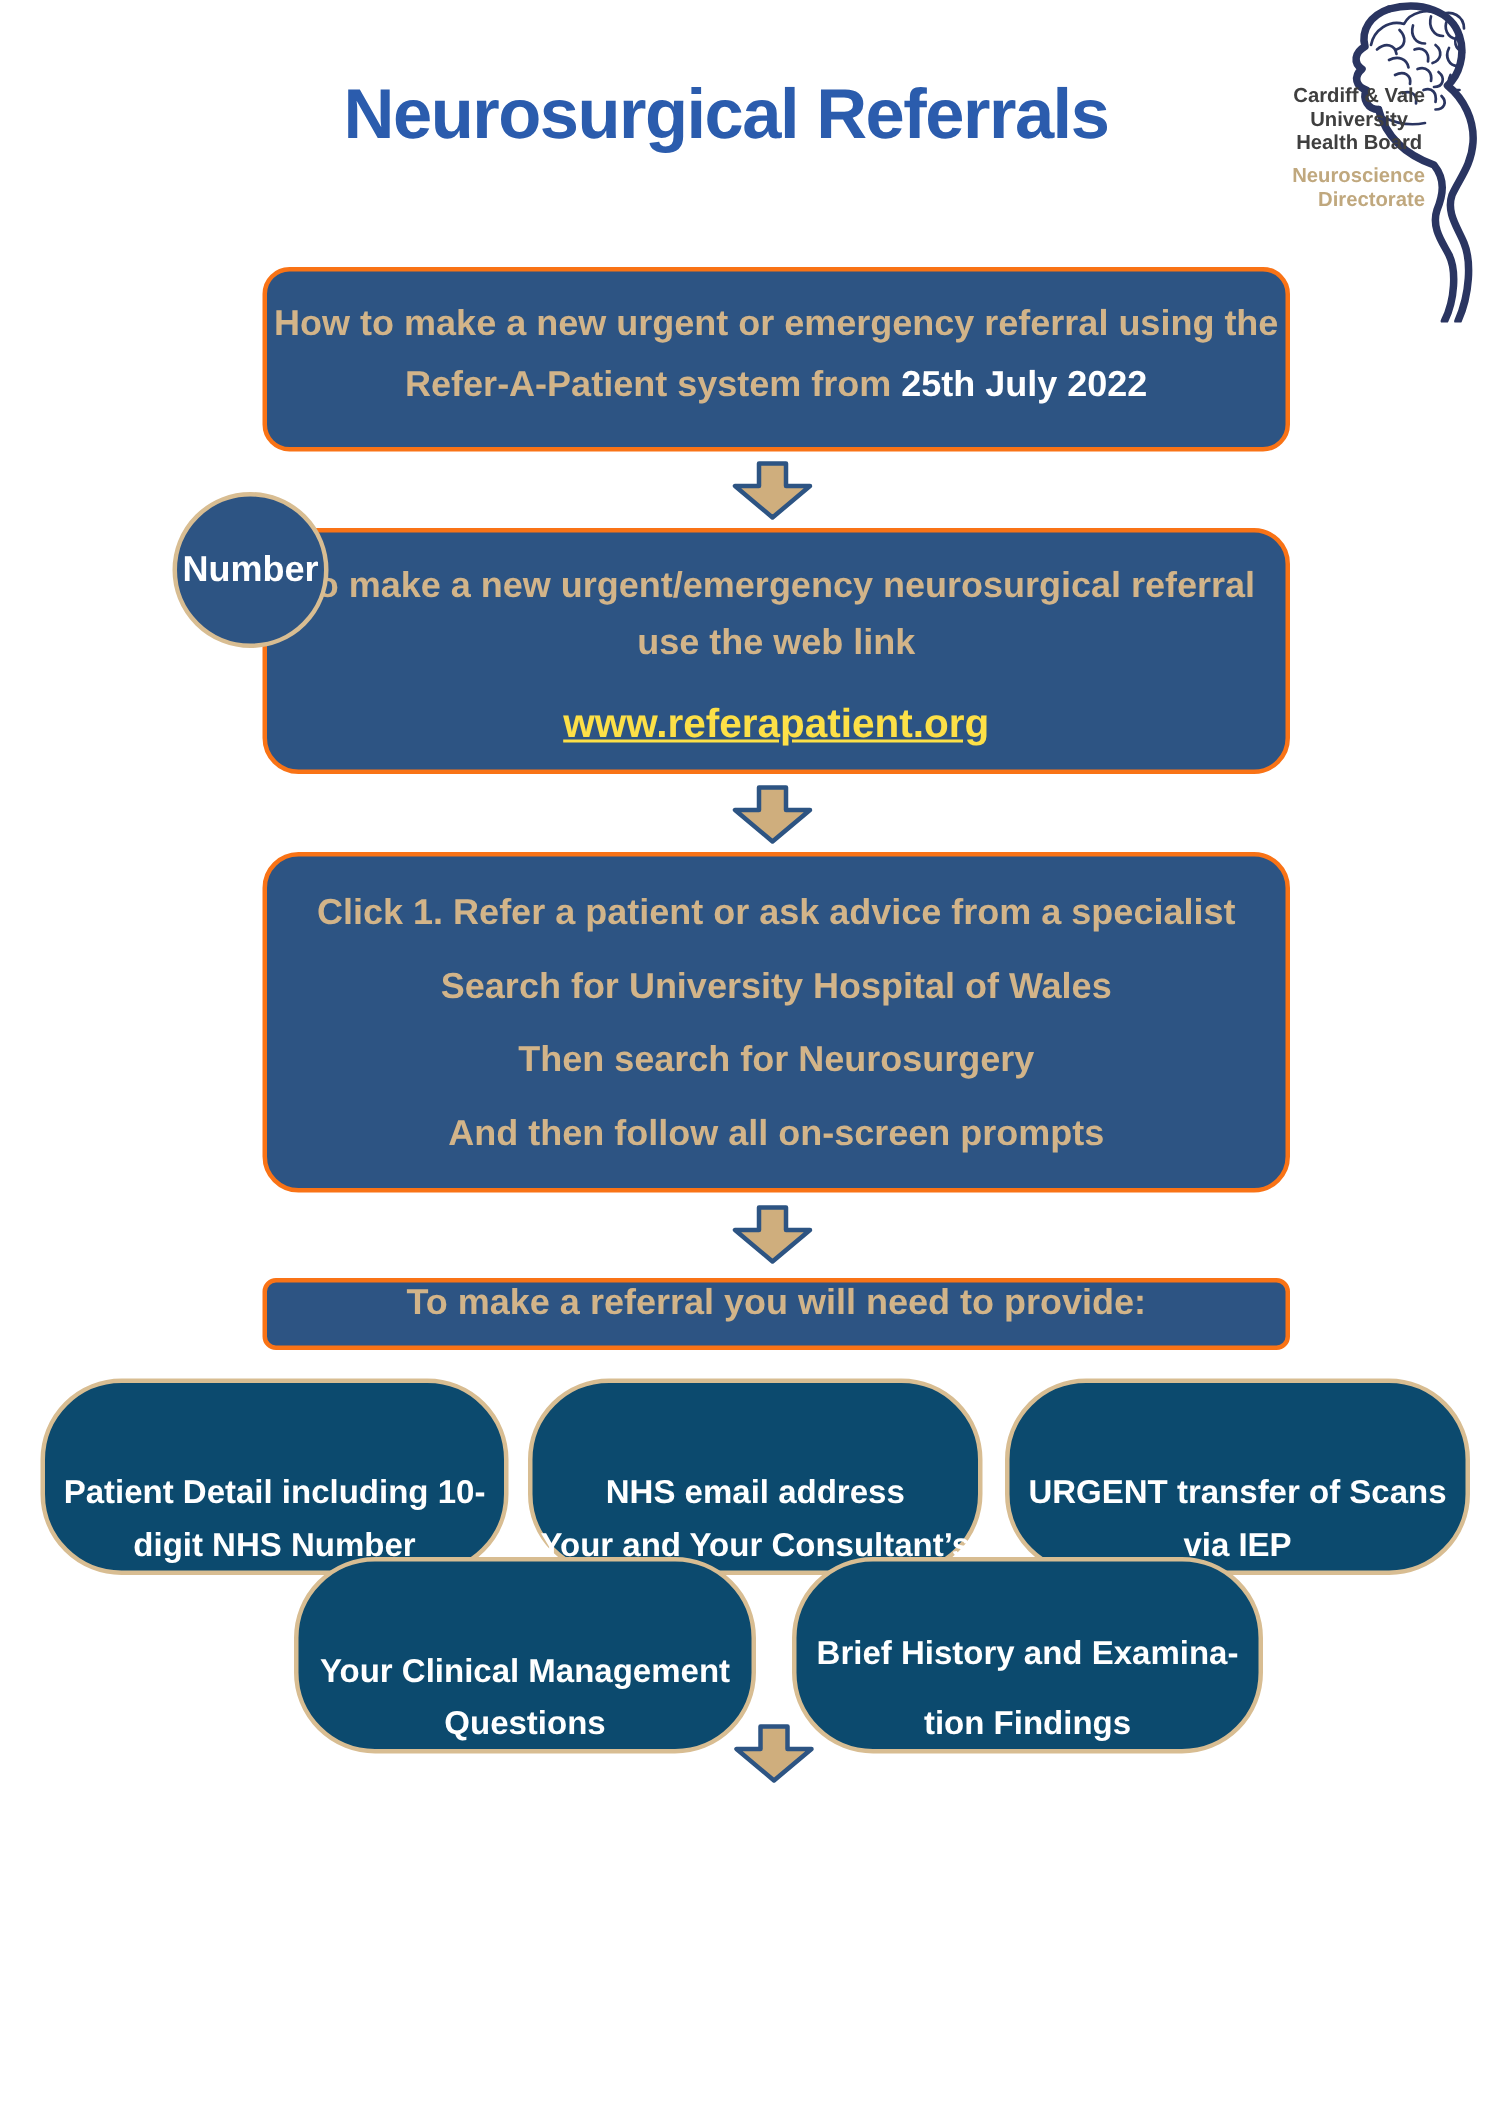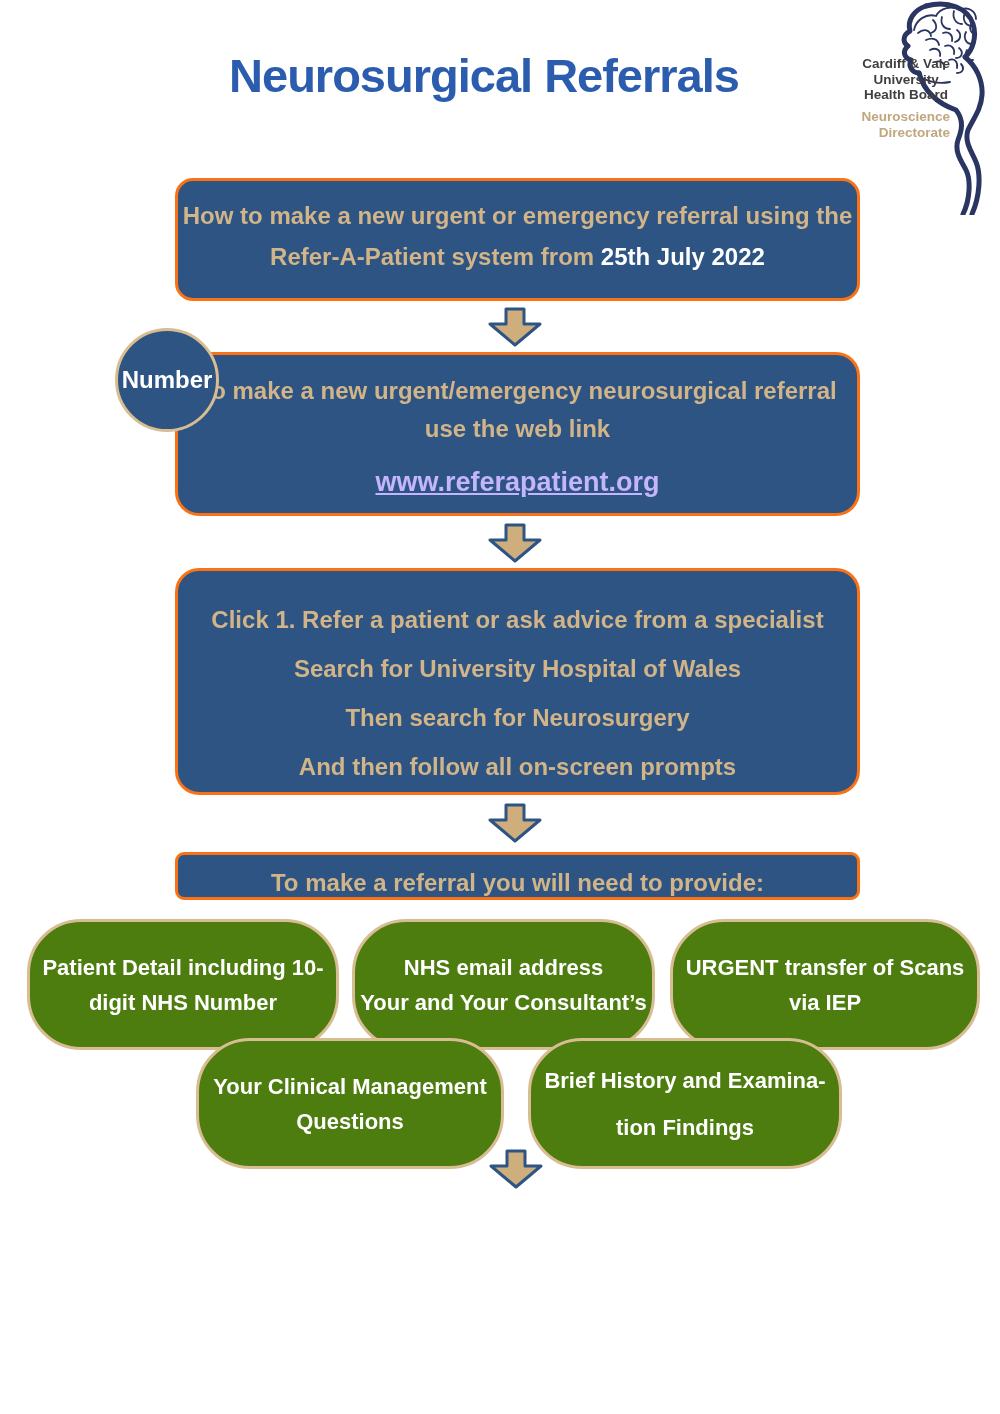--- a/index.html
+++ b/index.html
@@ -25,38 +25,38 @@
   
   .box{
     position:absolute;background:#2d5483;border:3px solid #f97316;
     box-sizing:border-box;color:#d2b489;text-align:center;font-size:24px;
   }
   .box p{margin:0;}
   .intro{left:175px;top:178px;width:685px;height:123px;border-radius:18px;padding-top:14px;line-height:41px;}
   .intro .hl{color:#ffffff;}
   .weblink{left:175px;top:352px;width:685px;height:164px;border-radius:24px;border-top-left-radius:0;padding-top:17px;line-height:38px;}
   .weblink .link-line{margin-top:15px;}
-  .weblink a{color:#c4b5fd;font-size:27px;text-decoration:underline;cursor:pointer;margin-top:39px;}
-  .steps{left:175px;top:568px;width:685px;height:227px;border-radius:24px;padding-top:24px;line-height:49px;}
-  .provide{left:175px;top:852px;width:685px;height:48px;border-radius:9px;display:flex;align-items:flex-end;justify-content:center;}
+  .weblink a{color:#fde047;font-size:27px;text-decoration:underline;cursor:pointer;margin-top:39px;}
+  .steps{left:175px;top:568px;width:685px;height:227px;border-radius:24px;padding-top:13px;line-height:49px;}
+  .provide{left:175px;top:852px;width:685px;height:48px;border-radius:9px;display:flex;align-items:flex-start;justify-content:center;}
   .contact{left:175px;top:1193px;width:685px;height:209px;border-radius:24px;padding-top:14px;line-height:38px;}
   .contact .gap1{margin-top:9px;}
   .contact .gap2{margin-top:11px;}
   
   .start{
     position:absolute;left:115px;top:328px;width:104px;height:104px;border-radius:50%;
     background:#2d5483;border:3px solid #d8bd92;box-sizing:border-box;
     display:flex;align-items:center;justify-content:center;
     color:#ffffff;font-size:24px;z-index:2;
   }
   
   .pill{
-    position:absolute;height:131px;background:#4d7c0f;border:3px solid #d8bd92;
+    position:absolute;height:131px;background:#0c4a6e;border:3px solid #d8bd92;
     box-sizing:border-box;border-radius:54px;display:flex;flex-direction:column;
-    align-items:center;justify-content:center;color:#ffffff;font-size:22px;line-height:35px;
+    align-items:center;justify-content:flex-end;color:#ffffff;font-size:22px;line-height:35px;
     text-align:center;
   }
   .p1{left:27px;top:919px;width:312px;}
   .p2{left:352px;top:919px;width:303px;}
   .p3{left:670px;top:919px;width:310px;}
   .p4{left:196px;top:1038px;width:308px;}
   .p5{left:528px;top:1038px;width:314px;gap:12px;}
   
   .arrow{position:absolute;width:58px;height:42px;}
   .a1{left:486px;top:306px;}

